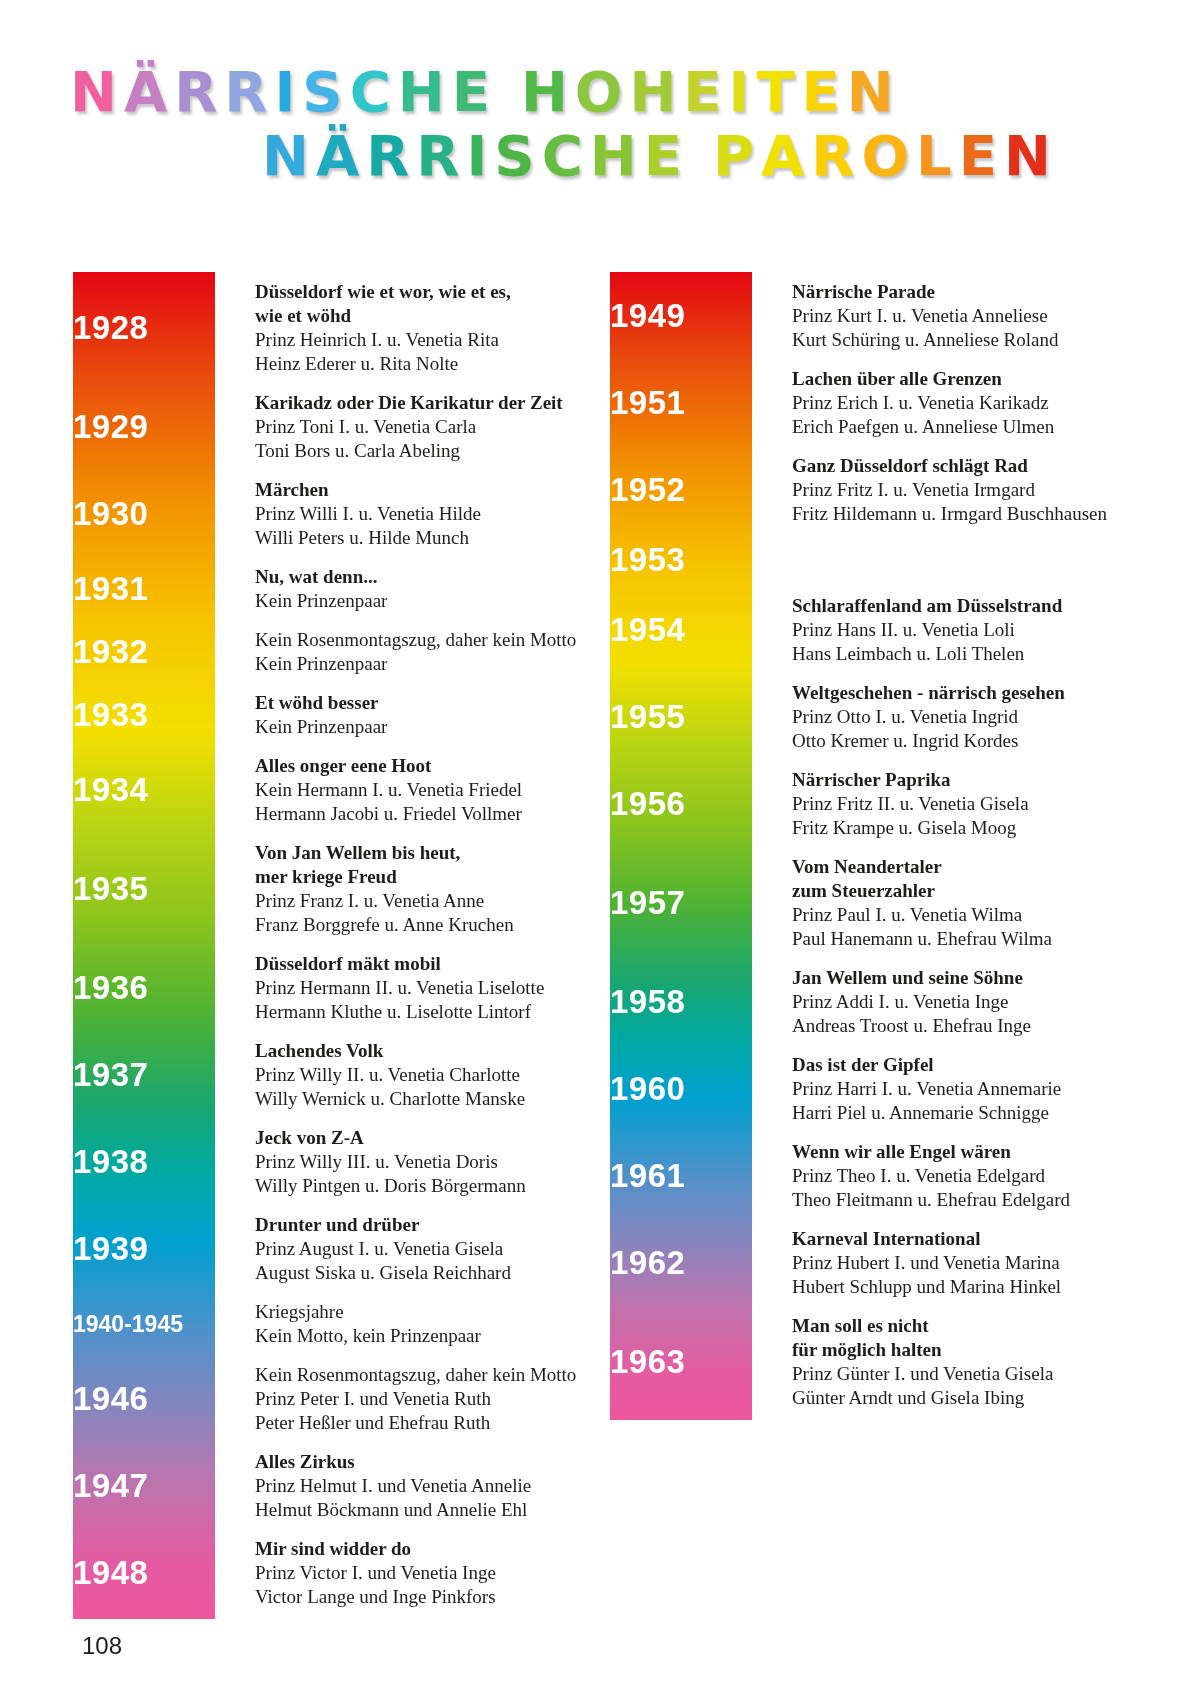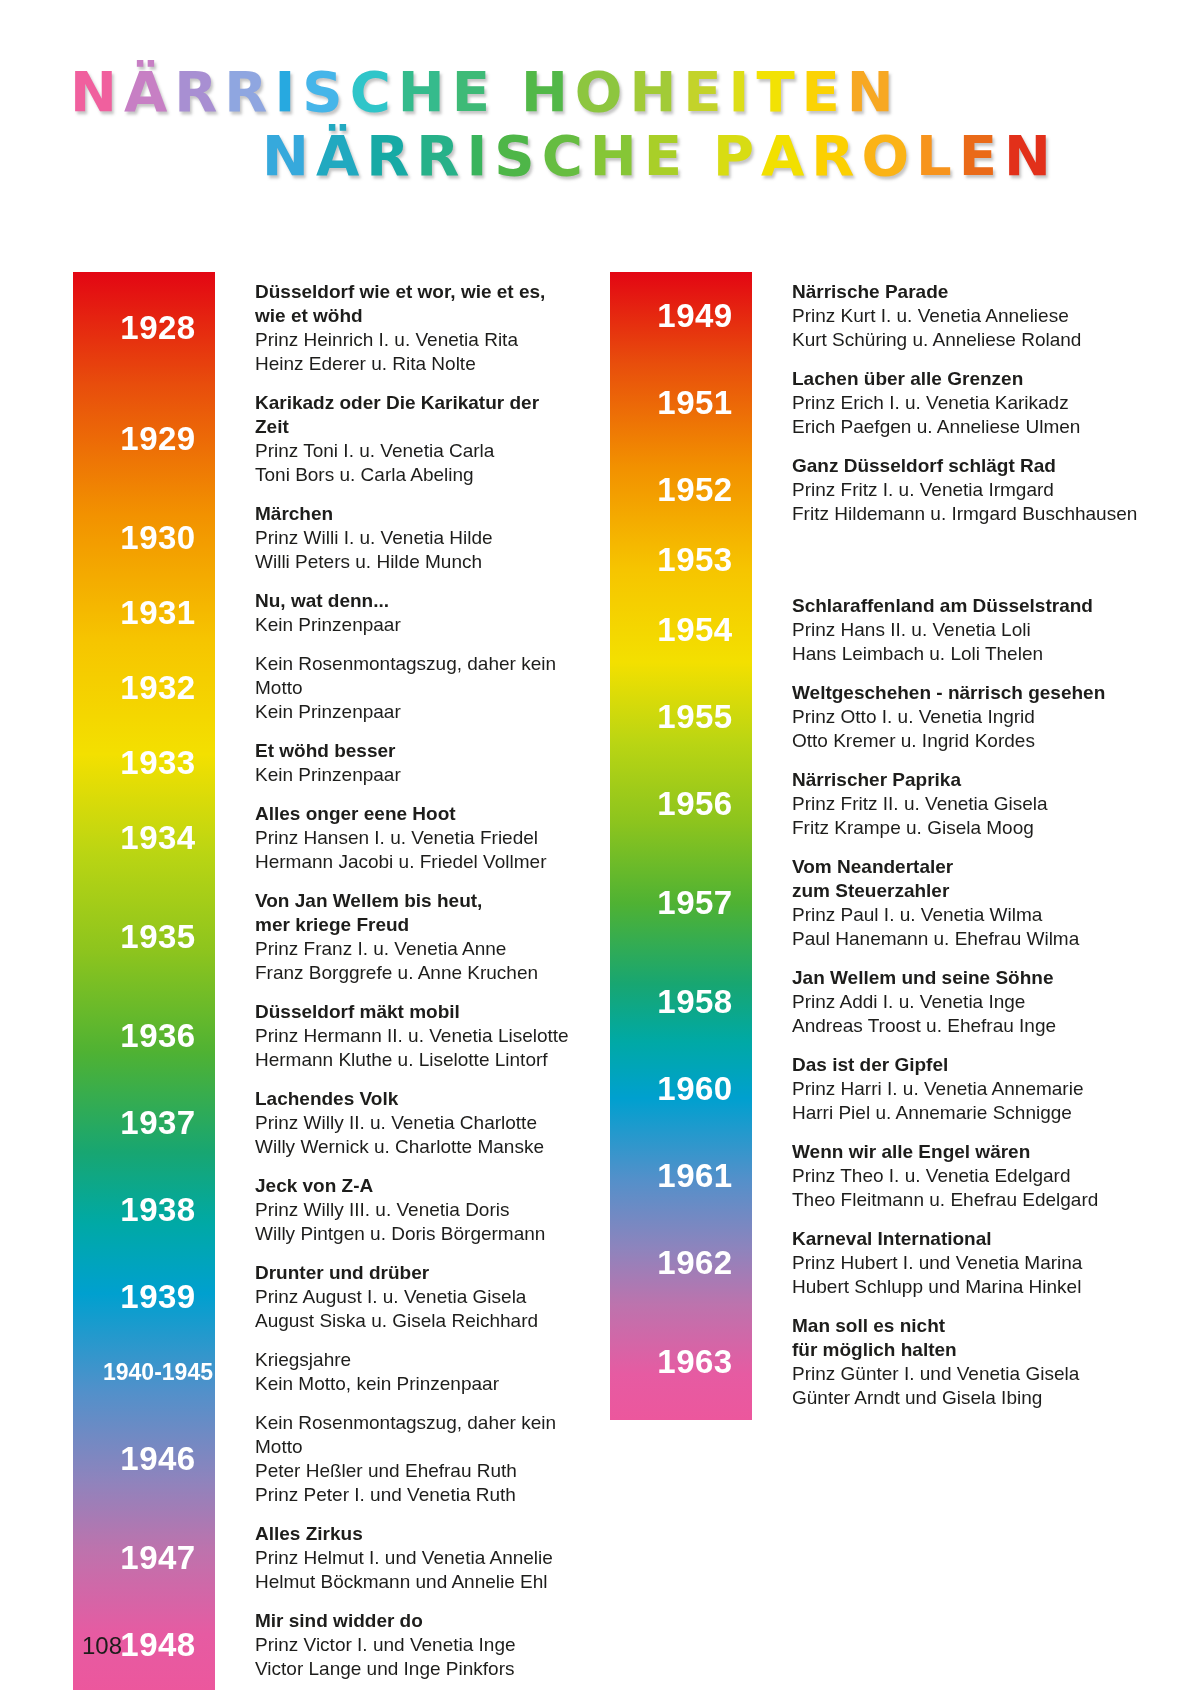--- a/index.html
+++ b/index.html
@@ -16,27 +16,27 @@
     margin-right:7px;text-shadow:2px 3px 3px rgba(90,90,90,.35);white-space:pre;
   }
   .title-space{width:24px;}
   
   .column{position:absolute;top:272px;}
   .col-left{left:73px;width:505px;}
   .col-right{left:610px;width:583px;}
   .bar{position:absolute;left:0;top:0;bottom:0;width:142px;}
   .entries{position:relative;display:flex;flex-direction:column;gap:15px;padding:8px 0 10px;}
   .entry{display:flex;align-items:center;}
-  .year-cell{width:170px;flex:none;display:flex;justify-content:center;}
+  .year-cell{width:170px;flex:none;display:flex;}
   .year{
     color:#ffffff;font-weight:700;font-size:33px;letter-spacing:.5px;
     font-family:"Liberation Sans",sans-serif;
   }
   .year-small{font-size:23px;letter-spacing:0;}
-  .text-cell{padding-left:12px;}
+  .text-cell{padding-left:12px;font-family:Liberation Serif, serif;}
   .motto-line{font-weight:700;font-size:19px;line-height:24px;color:#1d1d1b;}
   .detail-line{font-weight:400;font-size:19px;line-height:24px;color:#1d1d1b;}
   
   .page-number{position:absolute;left:82px;top:1632px;font-size:24px;color:#1d1d1b;}
 </style>
 </head>
 <body>
 
 <header>
   <div class="title-line title-line-1">
@@ -140,21 +140,21 @@
           <div class="motto-line">Et wöhd besser</div>
           <div class="detail-line">Kein Prinzenpaar</div>
         </div>
       </div>
       <div class="entry">
         <div class="year-cell">
           <span class="year">1934</span>
         </div>
         <div class="text-cell">
           <div class="motto-line">Alles onger eene Hoot</div>
-          <div class="detail-line">Prinz Hansen I. u. Venetia Friedel</div>
+          <div class="detail-line">Kein Hermann I. u. Venetia Friedel</div>
           <div class="detail-line">Hermann Jacobi u. Friedel Vollmer</div>
         </div>
       </div>
       <div class="entry">
         <div class="year-cell">
           <span class="year">1935</span>
         </div>
         <div class="text-cell">
           <div class="motto-line">Von Jan Wellem bis heut,</div>
           <div class="motto-line">mer kriege Freud</div>
@@ -210,22 +210,22 @@
           <div class="detail-line">Kriegsjahre</div>
           <div class="detail-line">Kein Motto, kein Prinzenpaar</div>
         </div>
       </div>
       <div class="entry">
         <div class="year-cell">
           <span class="year">1946</span>
         </div>
         <div class="text-cell">
           <div class="detail-line">Kein Rosenmontagszug, daher kein Motto</div>
+          <div class="detail-line">Prinz Peter I. und Venetia Ruth</div>
           <div class="detail-line">Peter Heßler und Ehefrau Ruth</div>
-          <div class="detail-line">Prinz Peter I. und Venetia Ruth</div>
         </div>
       </div>
       <div class="entry">
         <div class="year-cell">
           <span class="year">1947</span>
         </div>
         <div class="text-cell">
           <div class="motto-line">Alles Zirkus</div>
           <div class="detail-line">Prinz Helmut I. und Venetia Annelie</div>
           <div class="detail-line">Helmut Böckmann und Annelie Ehl</div>

